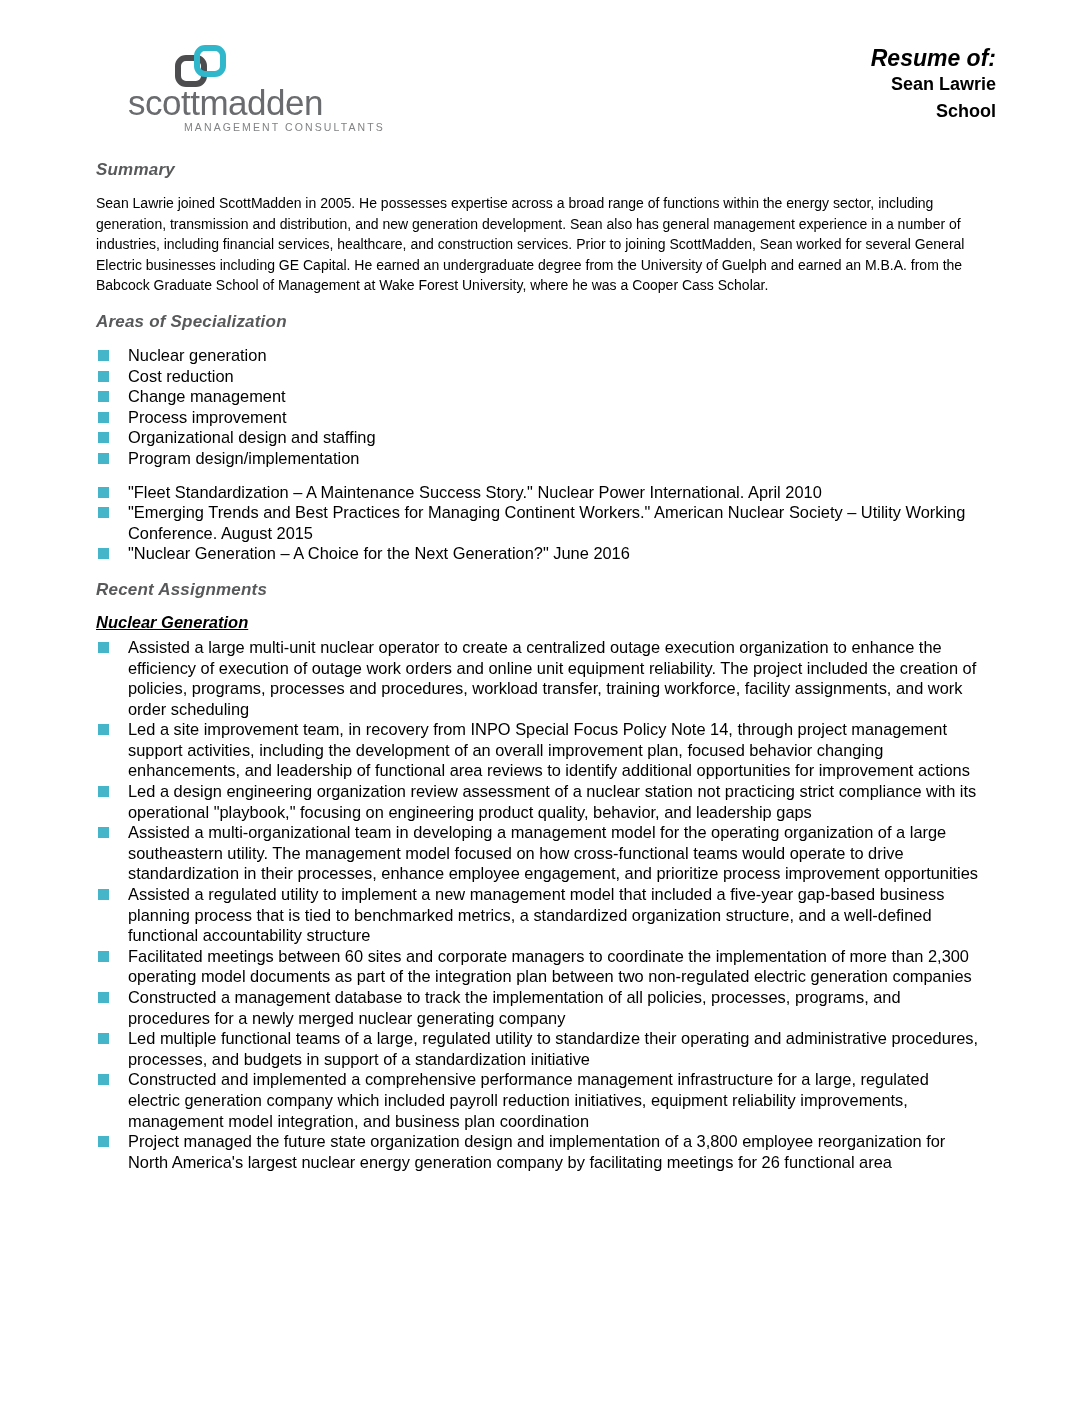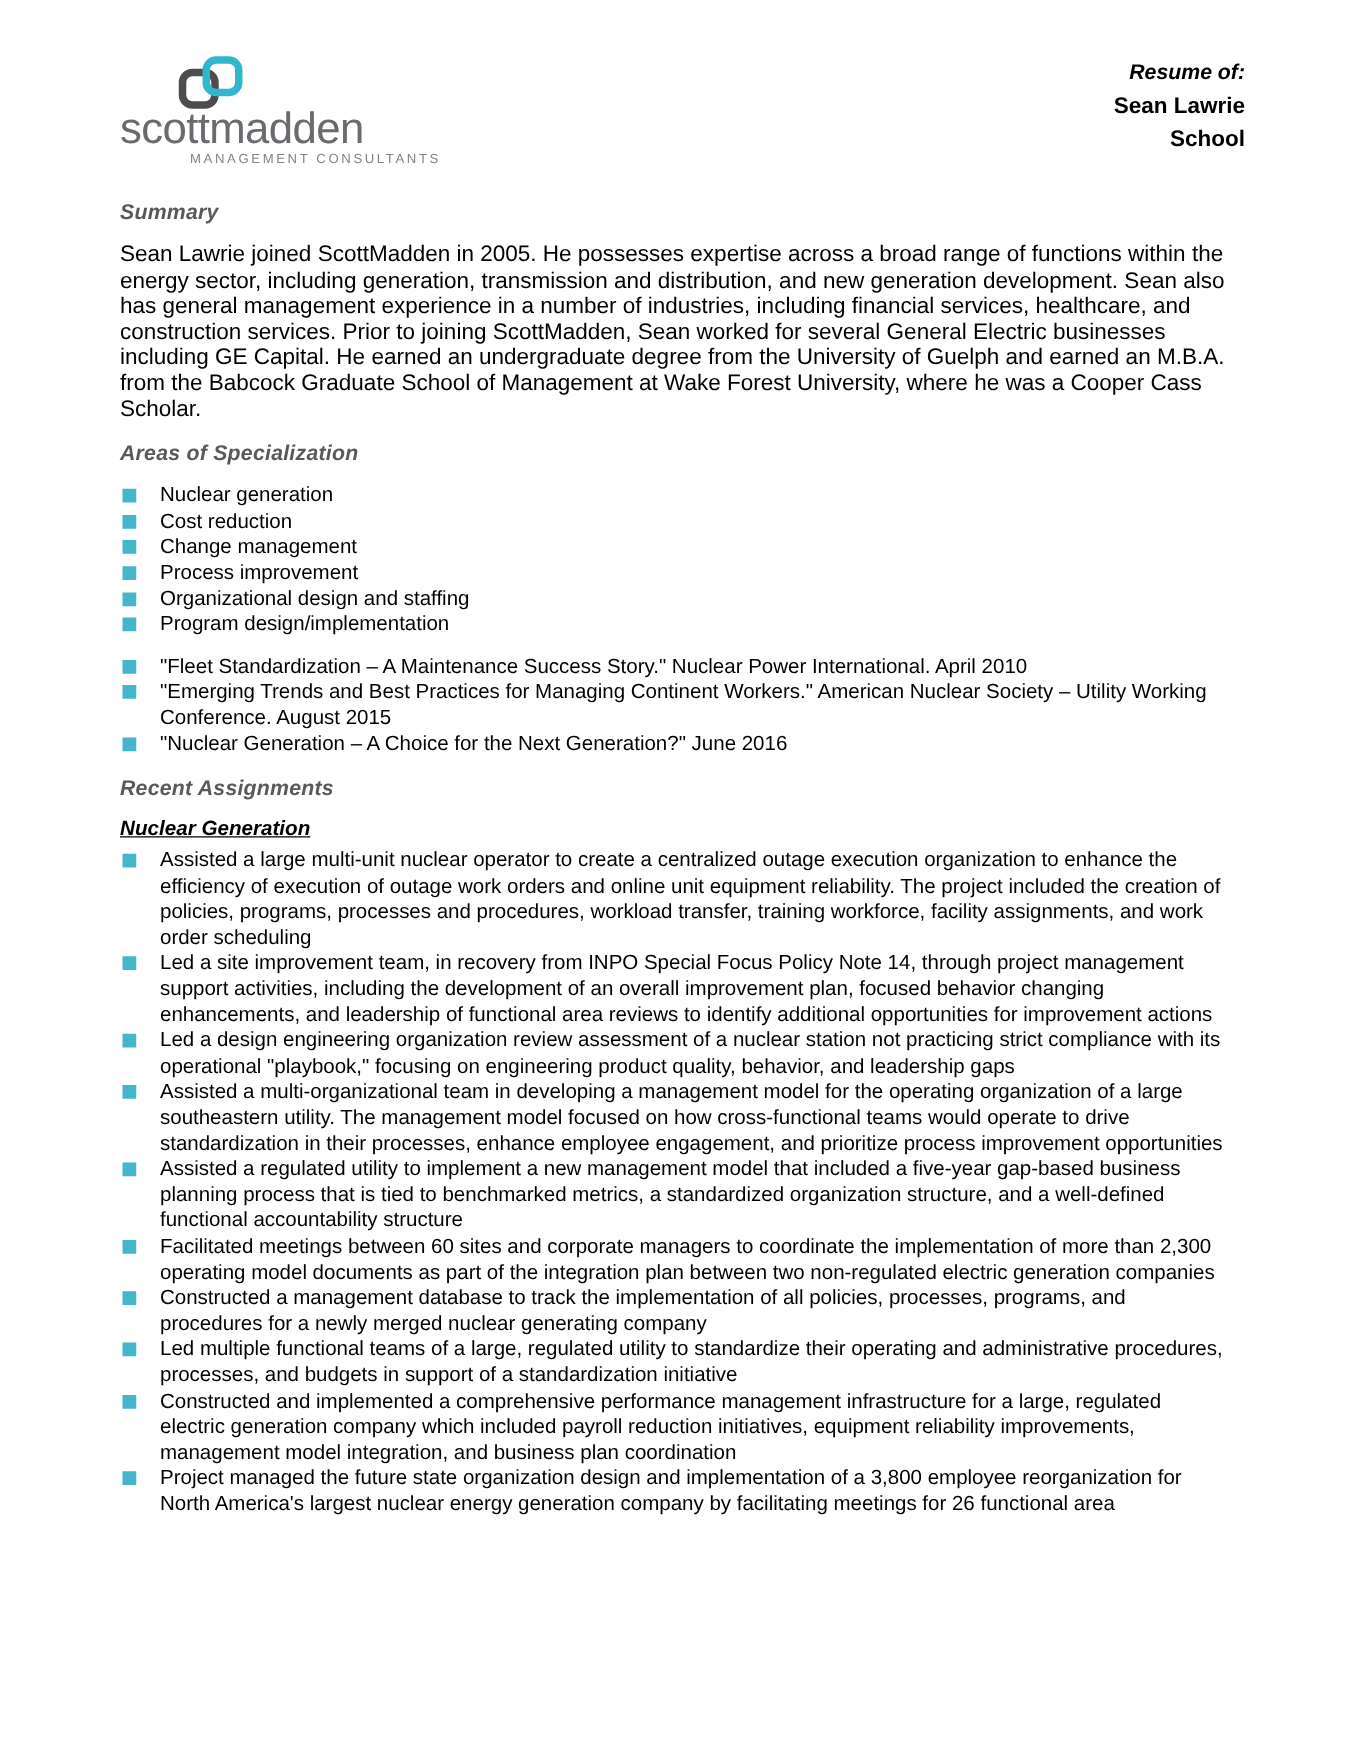--- a/index.html
+++ b/index.html
@@ -25,21 +25,21 @@
     padding:44px 92px 0 96px;
   }
   
   .top{
     display:flex;
     justify-content:space-between;
     align-items:flex-start;
     margin-bottom:24px;
     min-height:92px;
   }
-  .logo{position:relative;width:240px;}
+  .logo{position:relative;width:240px;margin-left:32px;}
   .logo-mark{display:block;margin-left:46px;height:44px;}
   .logo-brand{
     font-size:35px;
     line-height:34px;
     color:var(--logo-text-gray);
     letter-spacing:-0.5px;
     margin-top:-2px;
   }
   .logo-tagline{
     font-size:10.5px;
@@ -50,39 +50,39 @@
     text-align:center;
   }
   .resume-of{
     text-align:right;
     padding-top:4px;
     line-height:20px;
   }
   .ro-label{
     font-style:italic;
     font-weight:bold;
-    font-size:17px;
+    font-size:23px;
     margin-bottom:6px;
   }
   .ro-name,.ro-title{
     font-weight:bold;
     font-size:18px;
     margin-bottom:7px;
   }
   
   .section-heading{
     font-size:17px;
     font-weight:bold;
     font-style:italic;
     color:var(--heading-gray);
     margin:16px 0 13px 0;
     letter-spacing:0.2px;
   }
   .body-par{
-    font-size:18px;
+    font-size:14px;
     line-height:20.6px;
     margin:0 0 13px 0;
     max-width:884px;
   }
   .sub-heading{
     font-size:16.5px;
     font-weight:bold;
     font-style:italic;
     text-decoration:underline;
     color:var(--body-black);

